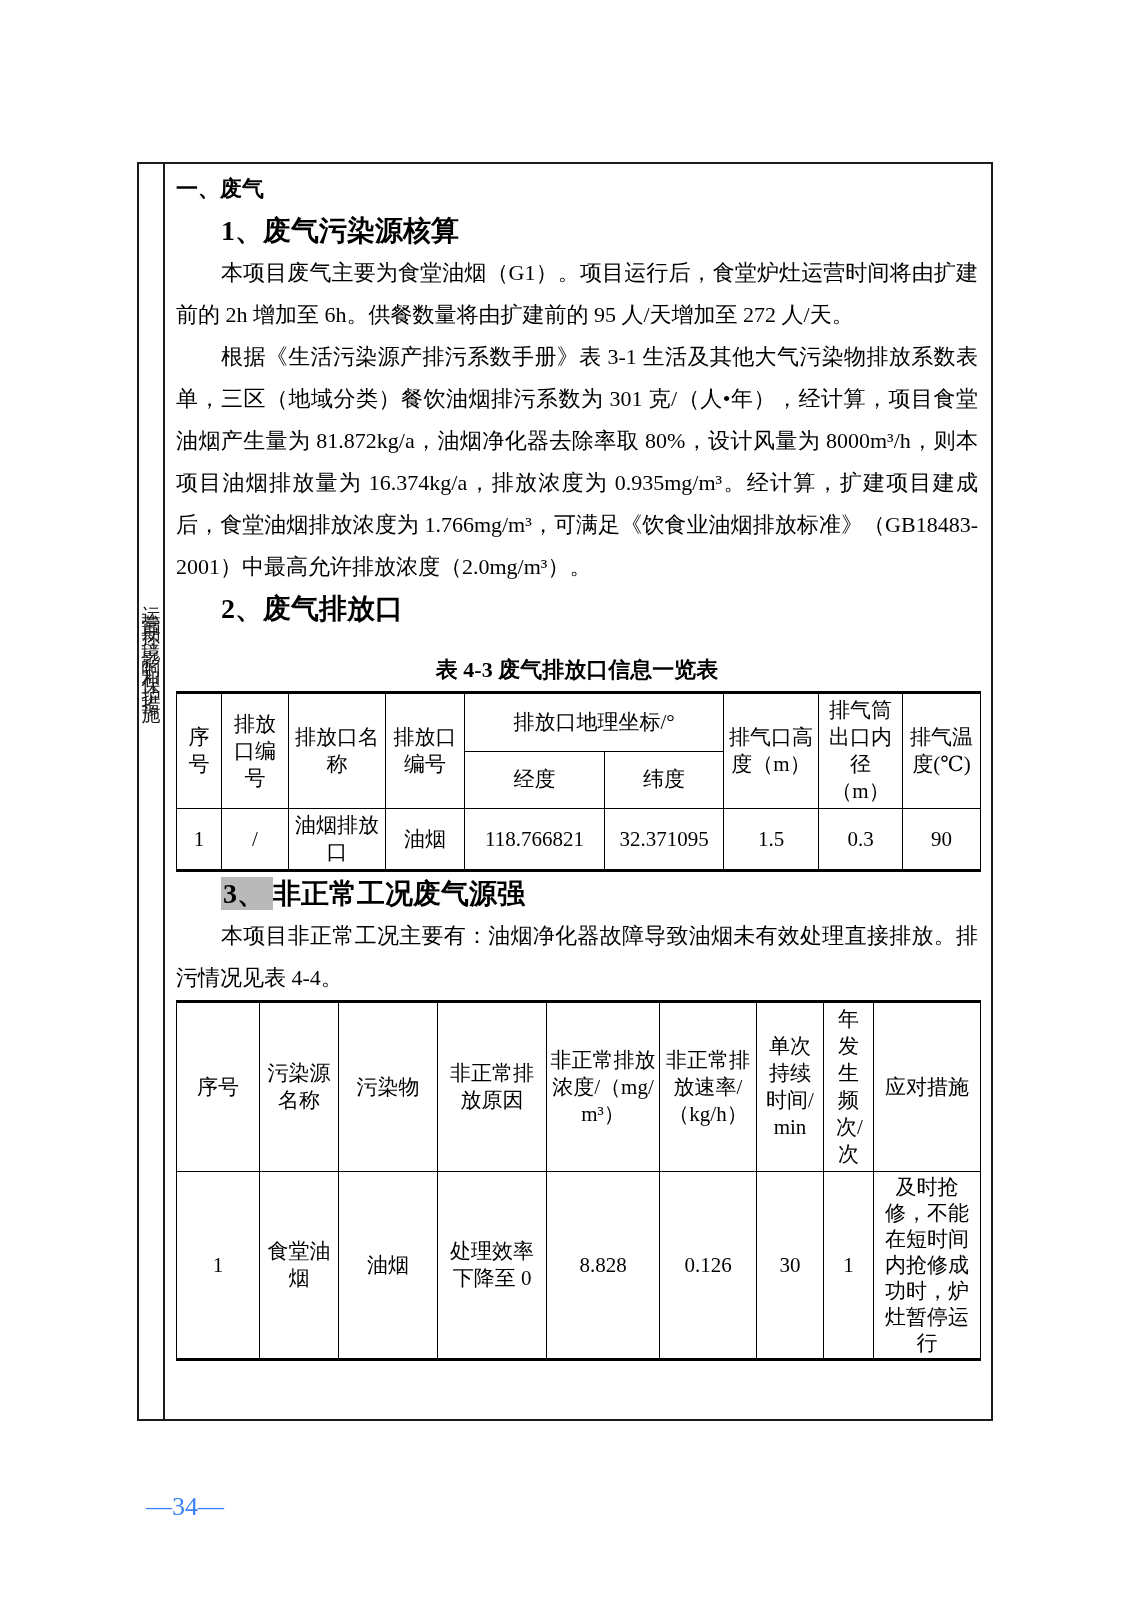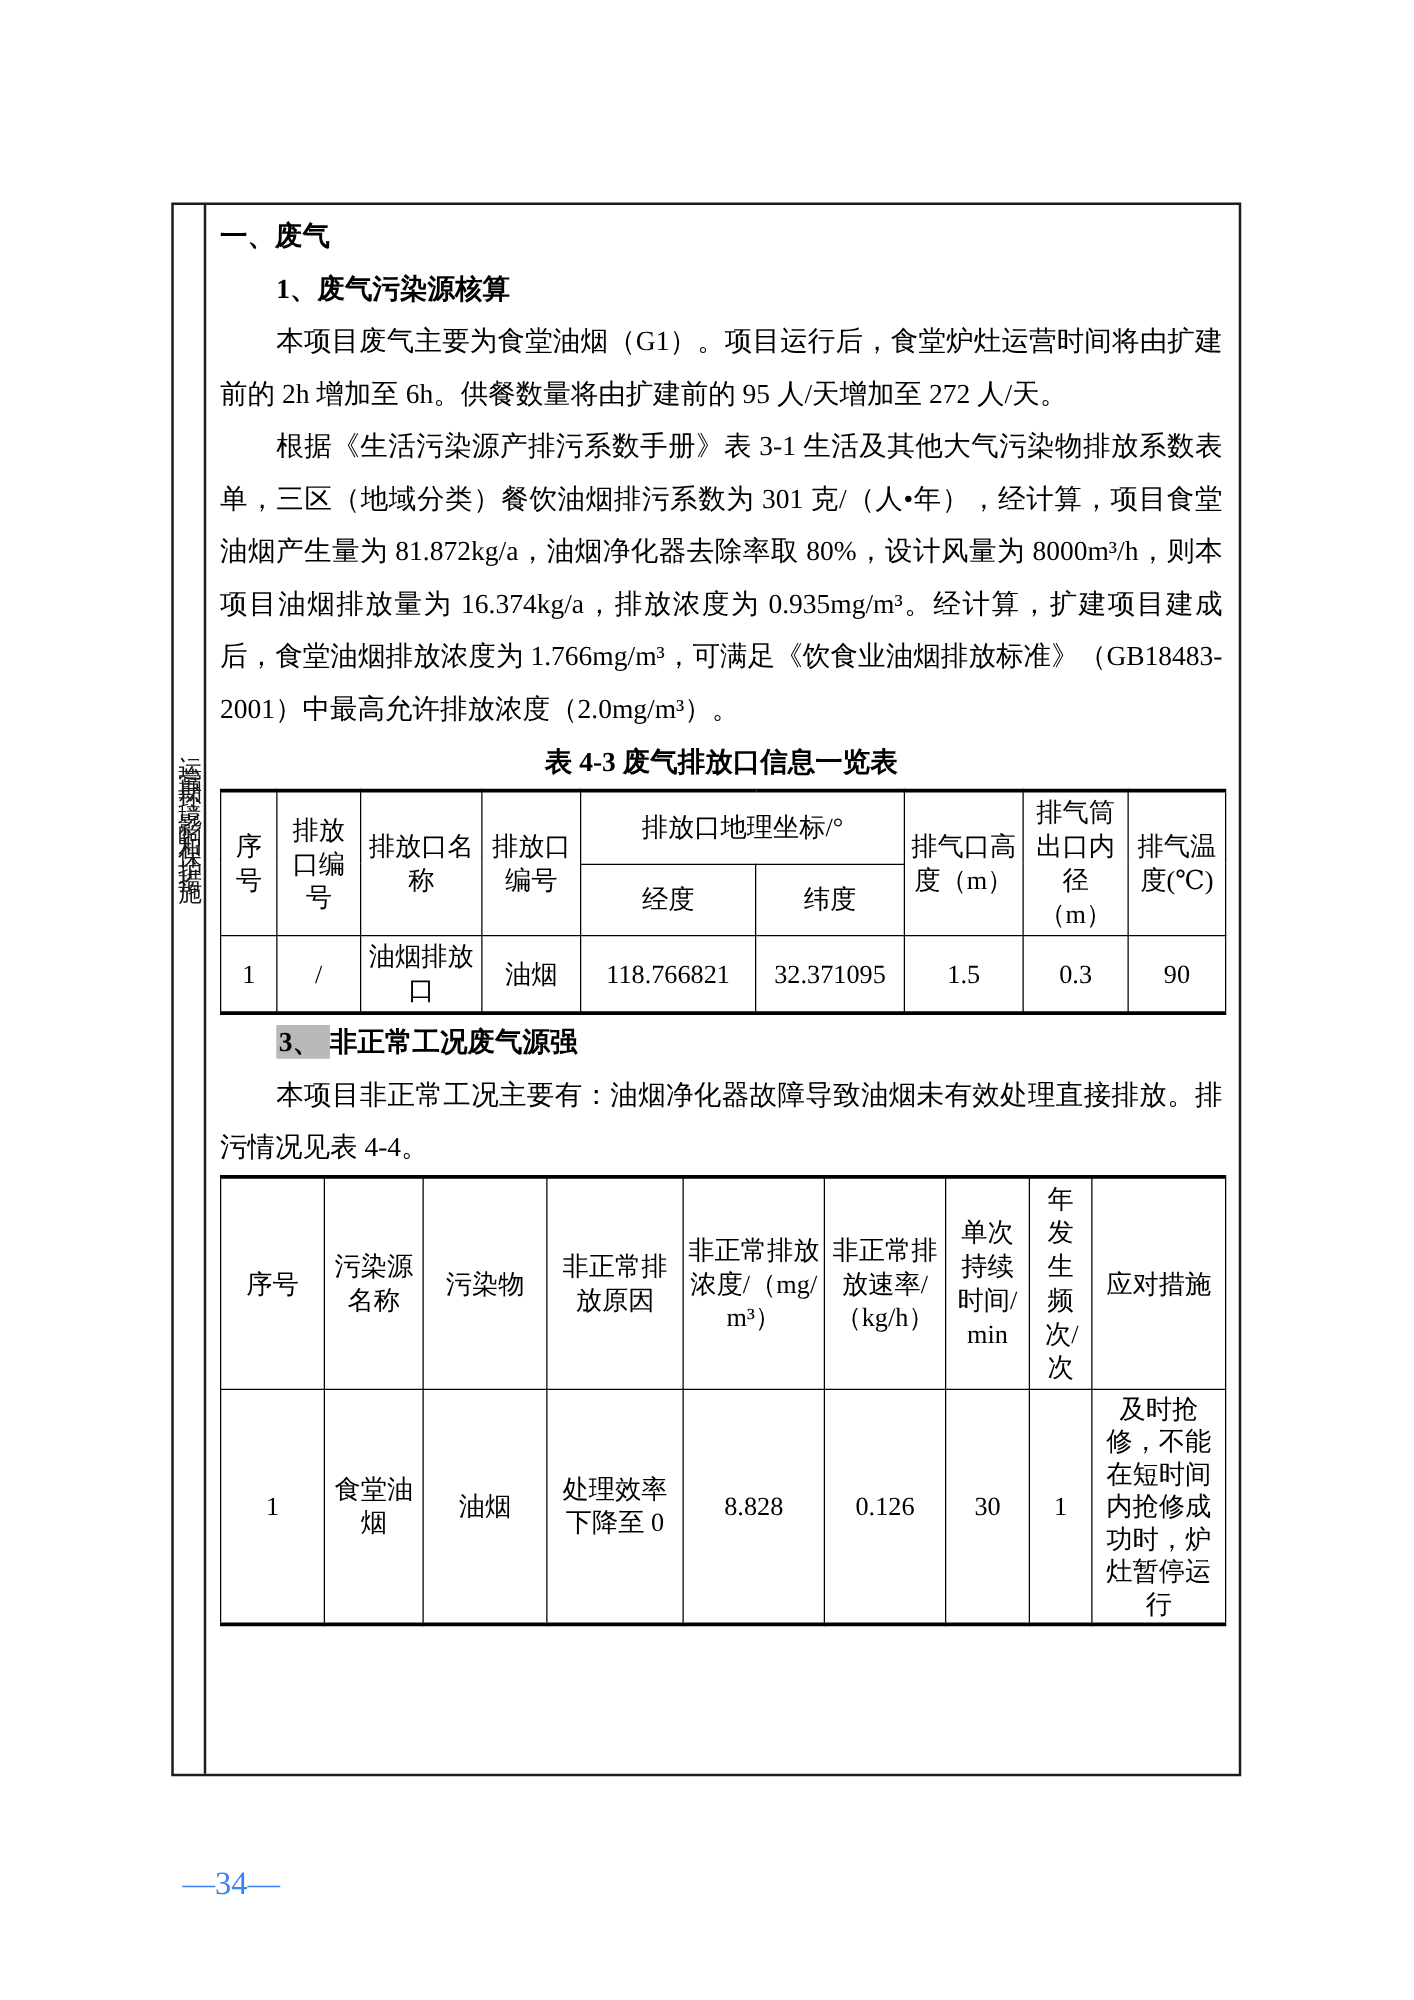--- a/index.html
+++ b/index.html
@@ -21,23 +21,23 @@
     position:absolute; top:426px; left:50%; transform:translateX(-50%);
     writing-mode:vertical-rl; text-orientation:upright;
     font-size:19px; line-height:24px; letter-spacing:9px; color:#161616;
     white-space:nowrap;
   }
   .content {
     position:absolute; left:28px; top:0; right:0; bottom:0;
     padding:4px 13px 0 9px; overflow:hidden;
   }
   .h1    { font-size:22px; font-weight:bold; line-height:42px; }
-  .sub   { font-size:22px; font-weight:bold; line-height:42px; text-indent:45px; }
+  .sub   { font-size:28px; font-weight:bold; line-height:42px; text-indent:45px; }
   .para  { font-size:22px; line-height:42px; text-indent:45px; text-align:justify; }
-  .caption { font-size:22px; font-weight:bold; text-align:center; line-height:40px; margin-top:2px; }
+  .caption { font-size:22px; font-weight:bold; text-align:center; line-height:40px; margin-top:20px; }
   .hl { background:#b9b9b9; padding:1px 8px 1px 2px; }
   table {
     width:100%; border-collapse:collapse; table-layout:fixed;
     border-top:3px solid #000; border-bottom:3px solid #000; margin:1px 0 1px 0;
   }
   td {
     border:1px solid #000; font-size:21px; text-align:center;
     vertical-align:middle; padding:3px 3px; line-height:27px; word-break:break-all;
   }
   td.narrow   { padding:3px 12px; }
@@ -54,20 +54,21 @@
   </div>
 
   <div class="content">
 
     <div class="h1">一、废气</div>
 
     <div class="sub">1、废气污染源核算</div>
     <p class="para">本项目废气主要为食堂油烟（G1）。项目运行后，食堂炉灶运营时间将由扩建前的 2h 增加至 6h。供餐数量将由扩建前的 95 人/天增加至 272 人/天。</p>
     <p class="para">根据《生活污染源产排污系数手册》表 3-1 生活及其他大气污染物排放系数表单，三区（地域分类）餐饮油烟排污系数为 301 克/（人•年），经计算，项目食堂油烟产生量为 81.872kg/a，油烟净化器去除率取 80%，设计风量为 8000m³/h，则本项目油烟排放量为 16.374kg/a，排放浓度为 0.935mg/m³。经计算，扩建项目建成后，食堂油烟排放浓度为 1.766mg/m³，可满足《饮食业油烟排放标准》（GB18483-2001）中最高允许排放浓度（2.0mg/m³）。</p>
 
+    <div class="sub">2、废气排放口</div>
 
     <div class="caption">表 4-3 废气排放口信息一览表</div>
 
     <table class="t43">
       <colgroup>
         <col style="width:45px">
           <col style="width:67px">
           <col style="width:97px">
         <col style="width:79px">
           <col style="width:140px">

